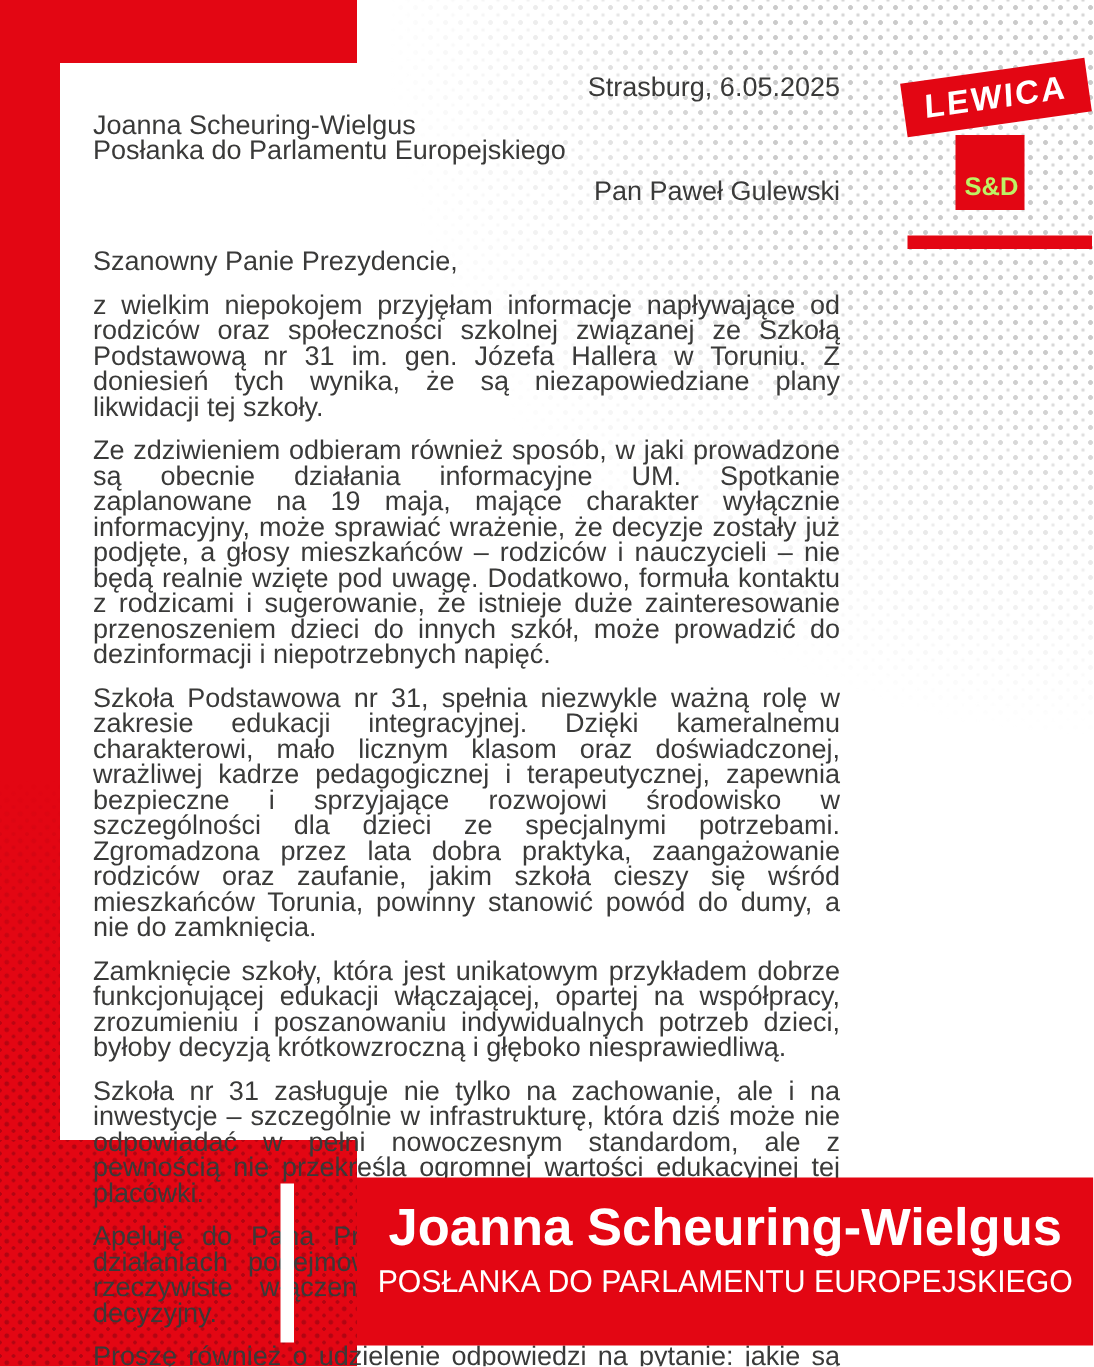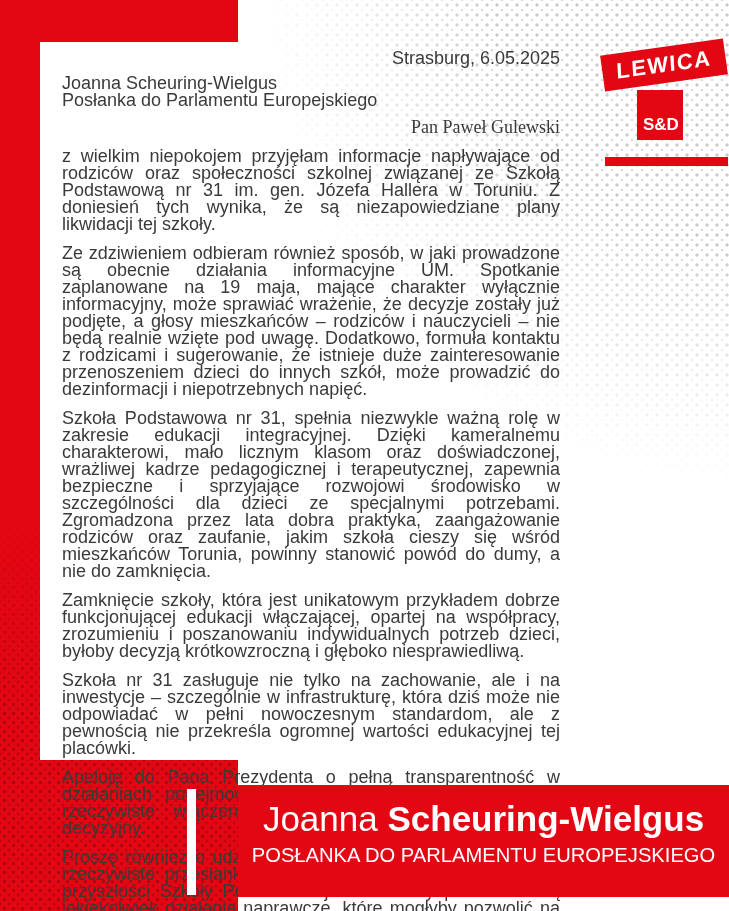--- a/index.html
+++ b/index.html
@@ -42,43 +42,43 @@
   
   .lewica {
     position:absolute; left:602px; top:47px; width:124px; height:36px;
     background:#e30613; transform:rotate(-8deg);
     display:flex; align-items:center; justify-content:center;
     color:#fff; font-weight:800; font-size:22px; letter-spacing:1.5px; z-index:2;
   }
   .lewica span { transform:skewX(-5deg); display:inline-block; }
   .sd {
     position:absolute; left:637px; top:90px; width:46px; height:50px;
-    background:#e30613; color:#ffffff; font-weight:700; font-size:17px;
+    background:#e30613; color:#bef264; font-weight:700; font-size:17px;
     display:flex; align-items:flex-end; padding:0 0 5px 6px; box-sizing:border-box; z-index:2;
   }
   .red-bar { position:absolute; left:605px; top:157px; width:123px; height:9px; background:#e30613; z-index:2; }
 
   
   .content {
     position:absolute; left:62px; top:50px; width:498px; z-index:2;
     color:#3a3a39; font-size:18px; line-height:17px;
   }
   .date { text-align:right; margin:0 0 8px 0; }
   .sender p, .recipient p { margin:0; }
-  .recipient { text-align:right; margin-top:10px;font-family:Liberation Serif, serif; }
+  .recipient { text-align:right; margin-top:10px; }
   .salutation { margin:30px 0 0 0; }
   p.para { margin:12px 0 0 0; text-align:justify; text-align-last:left; }
 
   
   .banner {
     position:absolute; left:238px; top:785px; width:491px; height:112px;
     background:#e30613; color:#ffffff; text-align:center; z-index:2;
   }
   .banner-name { margin-top:13px; font-size:35px; line-height:42px; white-space:nowrap; }
-  .banner-name .regular { font-weight:400;margin-top:32px; }
+  .banner-name .regular { font-weight:700;margin-top:32px; }
   .banner-name .bold { font-weight:700;text-align:center; }
   .banner-sub {
     font-size:21px; line-height:25px; font-weight:500; margin-top:2px;
     transform:scaleX(0.96); transform-origin:center; white-space:nowrap;
   }
   .white-bar { position:absolute; left:187px; top:789px; width:9px; height:106px; background:#ffffff; z-index:3; }
 </style>
 </head>
 <body>
 
@@ -102,20 +102,21 @@
 
   <div class="content">
     <p class="date">Strasburg, 6.05.2025</p>
     <div class="sender">
       <p>Joanna Scheuring-Wielgus</p>
       <p>Posłanka do Parlamentu Europejskiego</p>
     </div>
     <div class="recipient">
       <p>Pan Paweł Gulewski</p>
     </div>
+    <p class="salutation">Szanowny Panie Prezydencie,</p>
     <p class="para">z wielkim niepokojem przyjęłam informacje napływające od rodziców oraz społeczności szkolnej związanej ze Szkołą Podstawową nr 31 im. gen. Józefa Hallera w Toruniu. Z doniesień tych wynika, że są niezapowiedziane plany likwidacji tej szkoły.</p>
     <p class="para">Ze zdziwieniem odbieram również sposób, w jaki prowadzone są obecnie działania informacyjne UM. Spotkanie zaplanowane na 19 maja, mające charakter wyłącznie informacyjny, może sprawiać wrażenie, że decyzje zostały już podjęte, a głosy mieszkańców – rodziców i nauczycieli – nie będą realnie wzięte pod uwagę. Dodatkowo, formuła kontaktu z rodzicami i sugerowanie, że istnieje duże zainteresowanie przenoszeniem dzieci do innych szkół, może prowadzić do dezinformacji i niepotrzebnych napięć.</p>
     <p class="para">Szkoła Podstawowa nr 31, spełnia niezwykle ważną rolę w zakresie edukacji integracyjnej. Dzięki kameralnemu charakterowi, mało licznym klasom oraz doświadczonej, wrażliwej kadrze pedagogicznej i terapeutycznej, zapewnia bezpieczne i sprzyjające rozwojowi środowisko w szczególności dla dzieci ze specjalnymi potrzebami. Zgromadzona przez lata dobra praktyka, zaangażowanie rodziców oraz zaufanie, jakim szkoła cieszy się wśród mieszkańców Torunia, powinny stanowić powód do dumy, a nie do zamknięcia.</p>
     <p class="para">Zamknięcie szkoły, która jest unikatowym przykładem dobrze funkcjonującej edukacji włączającej, opartej na współpracy, zrozumieniu i poszanowaniu indywidualnych potrzeb dzieci, byłoby decyzją krótkowzroczną i głęboko niesprawiedliwą.</p>
     <p class="para">Szkoła nr 31 zasługuje nie tylko na zachowanie, ale i na inwestycje – szczególnie w infrastrukturę, która dziś może nie odpowiadać w pełni nowoczesnym standardom, ale z pewnością nie przekreśla ogromnej wartości edukacyjnej tej placówki.</p>
     <p class="para">Apeluję do Pana Prezydenta o pełną transparentność w działaniach podejmowanych przez władze miasta oraz o rzeczywiste włączenie społeczności szkolnej w proces decyzyjny.</p>
     <p class="para">Proszę również o udzielenie odpowiedzi na pytanie: jakie są rzeczywiste przesłanki podejmowanych decyzji dotyczących przyszłości Szkoły Podstawowej nr 31 i czy planowane są jakiekolwiek działania naprawcze, które mogłyby pozwolić na dalsze funkcjonowanie placówki w obecnej lokalizacji?</p>
   </div>
 
   <div class="banner">

